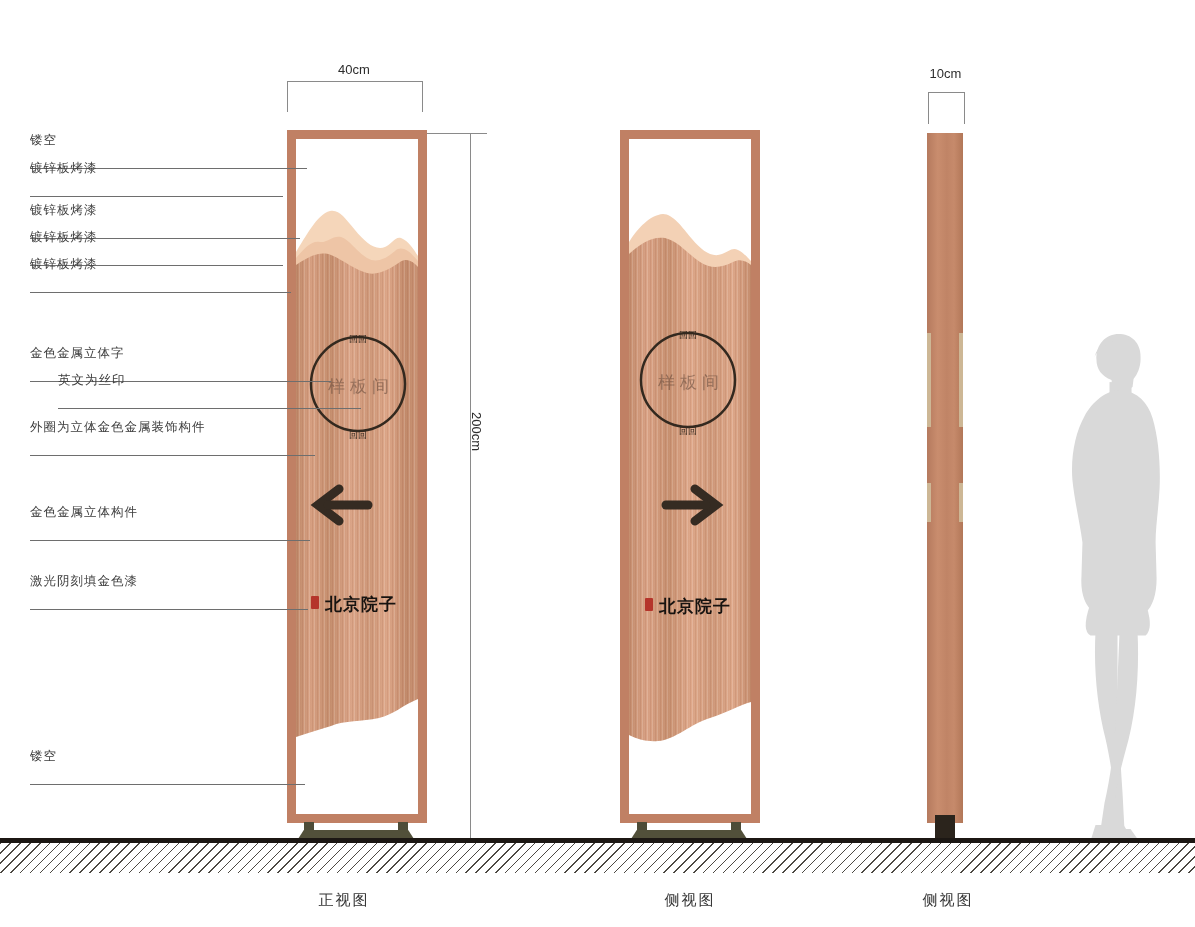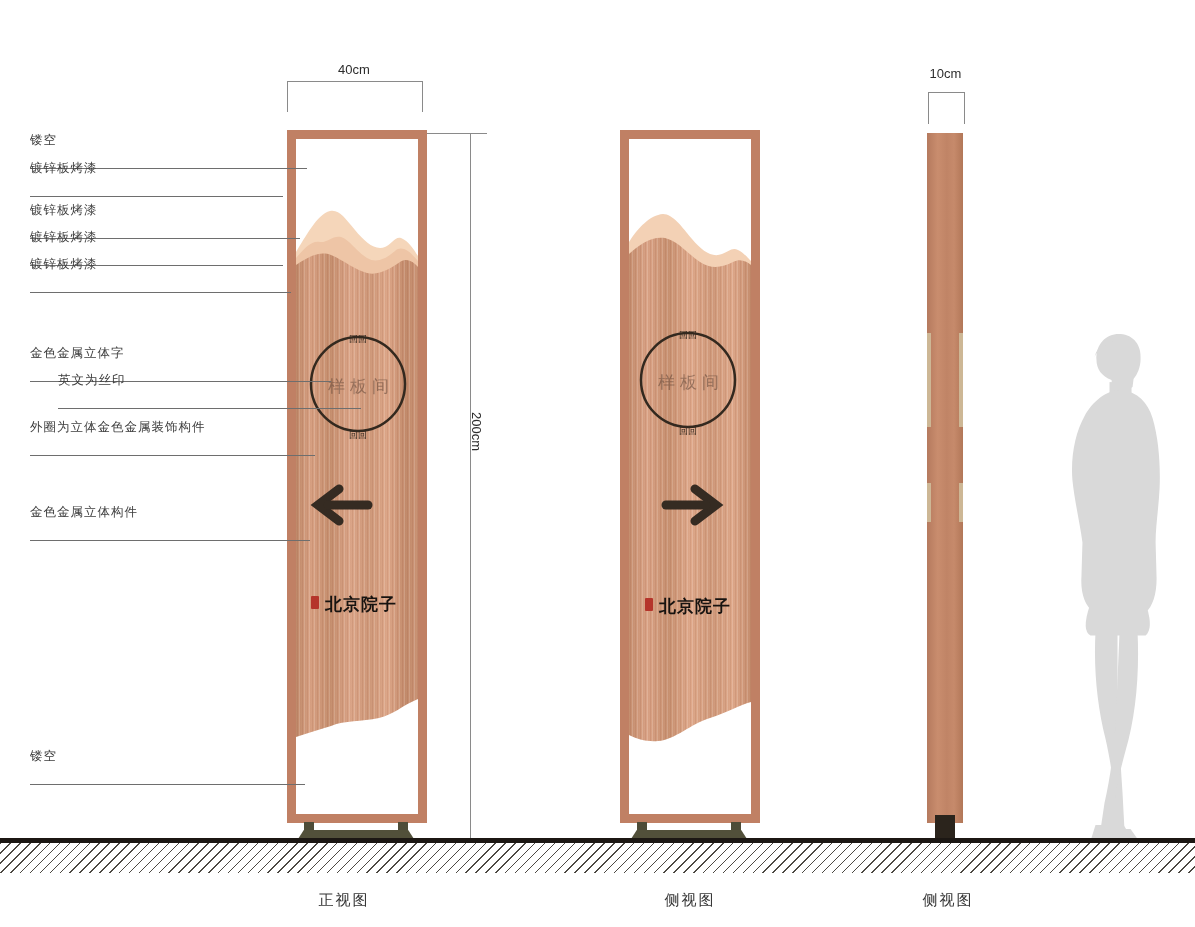--- a/index.html
+++ b/index.html
@@ -50,20 +50,21 @@
 
   <div class="lbl" style="top:133px;width:277px;"><span>镂空</span></div>
   <div class="lbl" style="top:161px;width:253px;"><span>镀锌板烤漆</span></div>
   <div class="lbl" style="top:203px;width:270px;"><span>镀锌板烤漆</span></div>
   <div class="lbl" style="top:230px;width:253px;"><span>镀锌板烤漆</span></div>
   <div class="lbl" style="top:257px;width:261px;"><span>镀锌板烤漆</span></div>
   <div class="lbl" style="top:346px;width:301px;"><span>金色金属立体字</span></div>
   <div class="lbl" style="top:373px;width:303px;margin-left:28px;"><span>英文为丝印</span></div>
   <div class="lbl" style="top:420px;width:285px;"><span>外圈为立体金色金属装饰构件</span></div>
   <div class="lbl" style="top:486px;width:280px;margin-top:19px;"><span>金色金属立体构件</span></div>
+  <div class="lbl" style="top:574px;width:278px;"><span>激光阴刻填金色漆</span></div>
   <div class="lbl" style="top:749px;width:275px;"><span>镂空</span></div>
 
   <div class="dim-text" style="left:287px;top:62px;width:134px;text-align:center;">40cm</div>
   <div class="dim-bracket" style="left:287px;top:81px;width:134px;height:30px;"></div>
 
   <div class="dim-line" style="left:427px;top:133px;width:60px;height:1px;"></div>
   <div class="dim-line" style="left:470px;top:133px;width:1px;height:705px;"></div>
   <div class="dim-text rot" style="left:446px;top:424px;width:60px;">200cm</div>
 
   <div class="dim-text" style="left:898px;top:66px;width:95px;">10cm</div>

